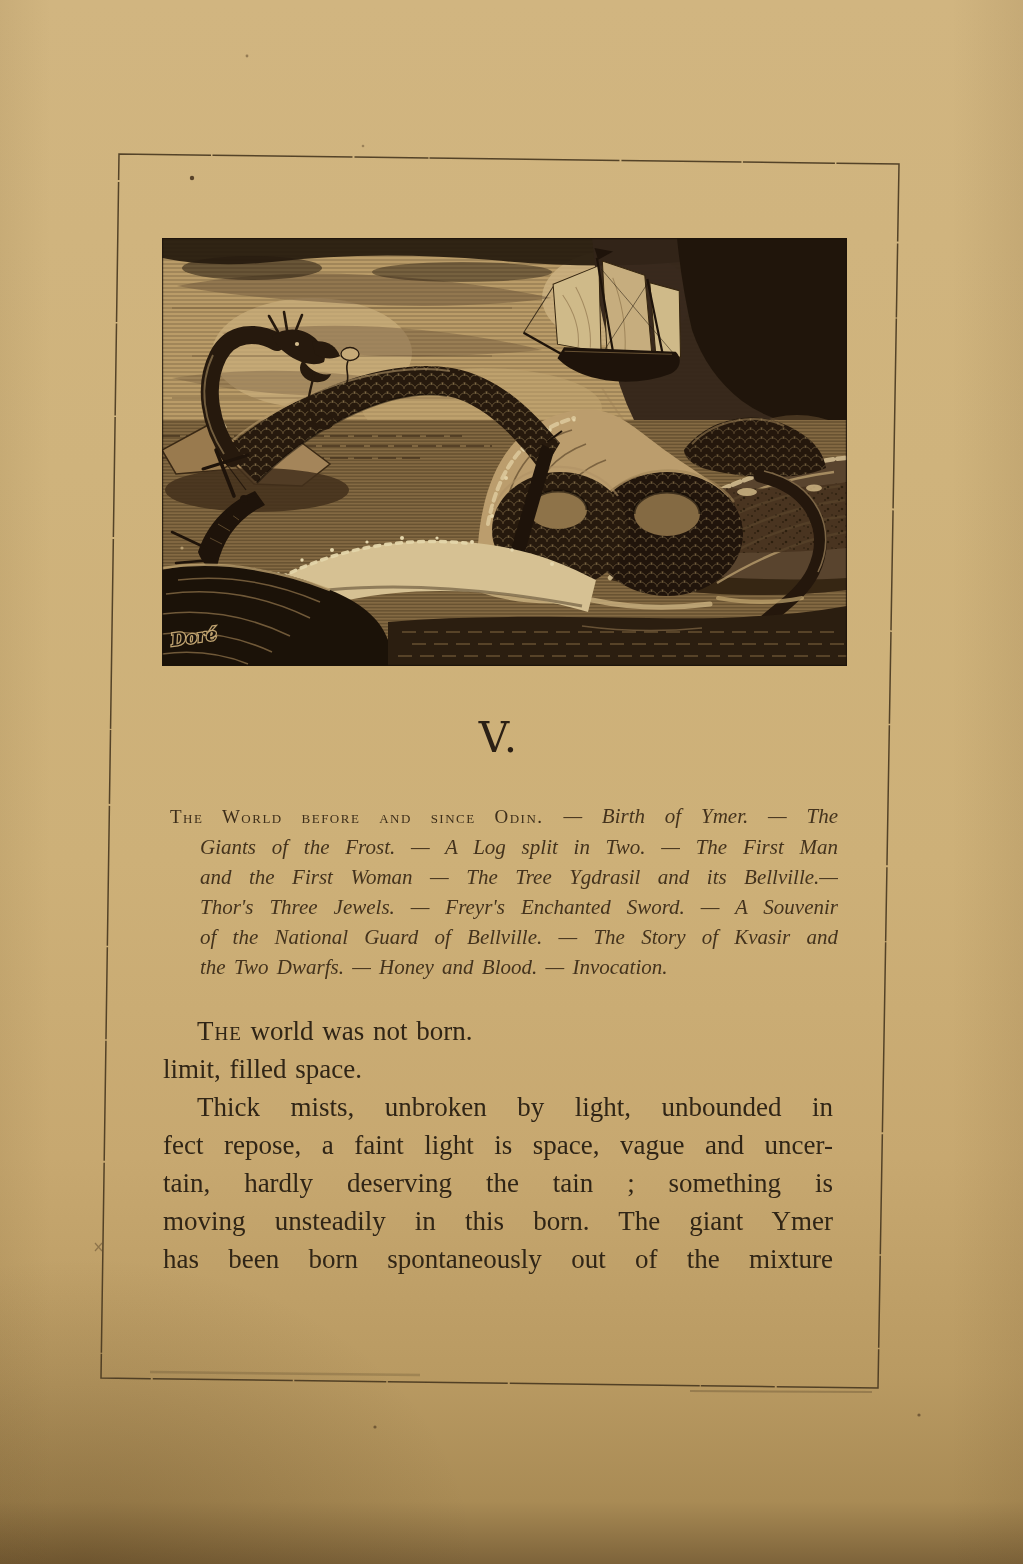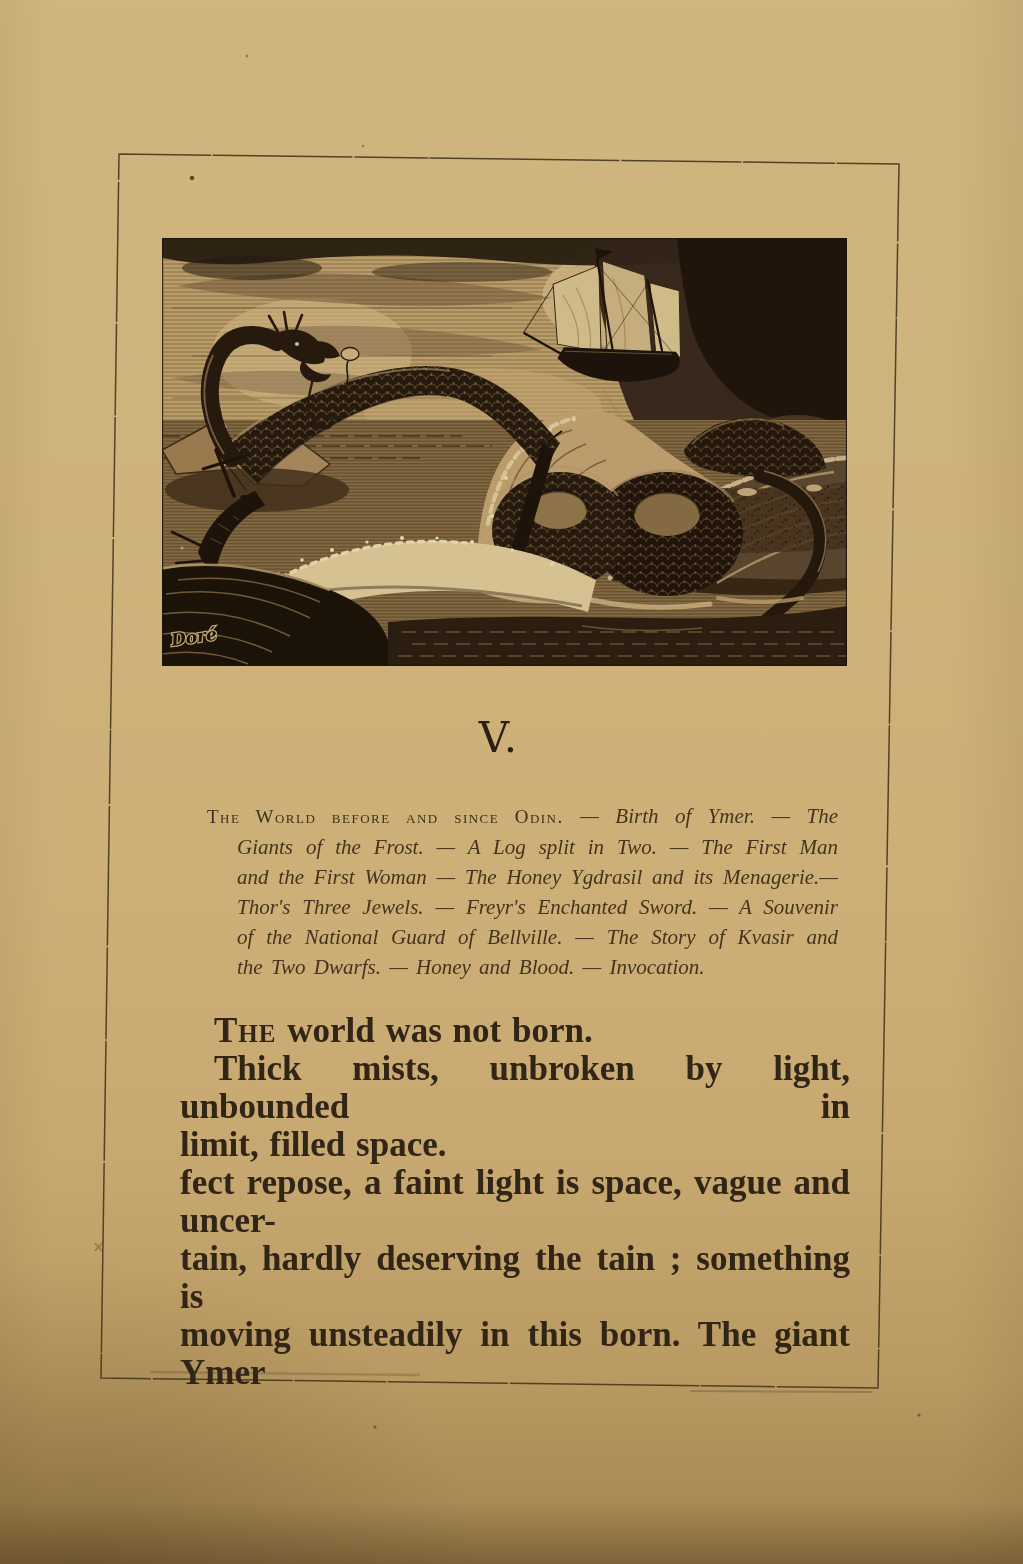--- a/index.html
+++ b/index.html
@@ -18,27 +18,27 @@
   .illustration svg{display:block;width:685px;height:428px;}
   .chapter-number{
     position:absolute;left:163px;top:714px;width:672px;text-align:center;
     font-family:"DejaVu Serif","Liberation Serif",serif;
     font-size:42px;line-height:48px;color:#2b2015;letter-spacing:2px;
   }
   .summary{
     position:absolute;left:170px;top:801px;width:668px;
     font-size:21px;line-height:30px;color:#44331d;word-spacing:3px;
   }
-  .sum-line{font-style:italic;text-align:justify;text-align-last:justify;padding-left:30px;white-space:normal;margin-left:37px;}
+  .sum-line{font-style:italic;text-align:justify;text-align-last:justify;padding-left:30px;white-space:normal;}
   .sum-line.first{padding-left:0;}
   .sum-line.last{text-align-last:left;font-family:Liberation Serif, serif;}
   .sum-lead{font-style:normal;font-variant:small-caps;letter-spacing:1.5px;font-size:19px;word-spacing:1px;color:#3d2e1a;}
   .body-text{
-    position:absolute;left:180px;top:1012px;width:670px;
-    font-size:35px;line-height:38px;color:#302516;word-spacing:2px;font-weight:bold;
+    position:absolute;left:163px;top:1012px;width:670px;
+    font-size:27px;line-height:38px;color:#302516;word-spacing:2px;
   }
   .b-line{text-align:justify;text-align-last:justify;}
   .b-line.noj{text-align:left;text-align-last:left;}
   .b-line.ind{text-indent:34px;}
   .b-lead{font-variant:small-caps;letter-spacing:1px;}
 </style>
 </head>
 <body>
 
 <div class="canvas">
@@ -297,28 +297,29 @@
       <rect x="0.6" y="0.6" width="683.8" height="426.8" fill="none" stroke="#1b130a" stroke-width="1.2" opacity="0.8"></rect>
       <rect width="685" height="428" fill="#2a1c0c" opacity="0.05"></rect>
     </svg>
   </div>
 
   <div class="chapter-number">V.</div>
 
   <div class="summary" id="summary">
       <div class="sum-line first"><span class="sum-lead">The World before and since Odin.</span> — Birth of Ymer. — The</div>
       <div class="sum-line">Giants of the Frost. — A Log split in Two. — The First Man</div>
-      <div class="sum-line">and the First Woman — The Honey Ygdrasil and its Menagerie.—</div>
+      <div class="sum-line">and the First Woman — The Tree Ygdrasil and its Bellville.—</div>
       <div class="sum-line">Thor's Three Jewels. — Freyr's Enchanted Sword. — A Souvenir</div>
       <div class="sum-line">of the National Guard of Bellville. — The Story of Kvasir and</div>
       <div class="sum-line last">the Two Dwarfs. — Honey and Blood. — Invocation.</div>
     </div>
 
   <div class="body-text" id="bodytext">
       <div class="b-line noj ind"><span class="b-lead">The</span> world was not born.</div>
+      <div class="b-line noj">limit, filled space.</div>
       <div class="b-line ind">Thick mists, unbroken by light, unbounded in</div>
-      <div class="b-line noj">limit, filled space.</div>
       <div class="b-line">fect repose, a faint light is space, vague and uncer-</div>
       <div class="b-line">tain, hardly deserving the tain ; something is</div>
       <div class="b-line">moving unsteadily in this born. The giant Ymer</div>
+      <div class="b-line">has been born spontaneously out of the mixture</div>
     </div>
 
 </div>
 
 </body></html>

